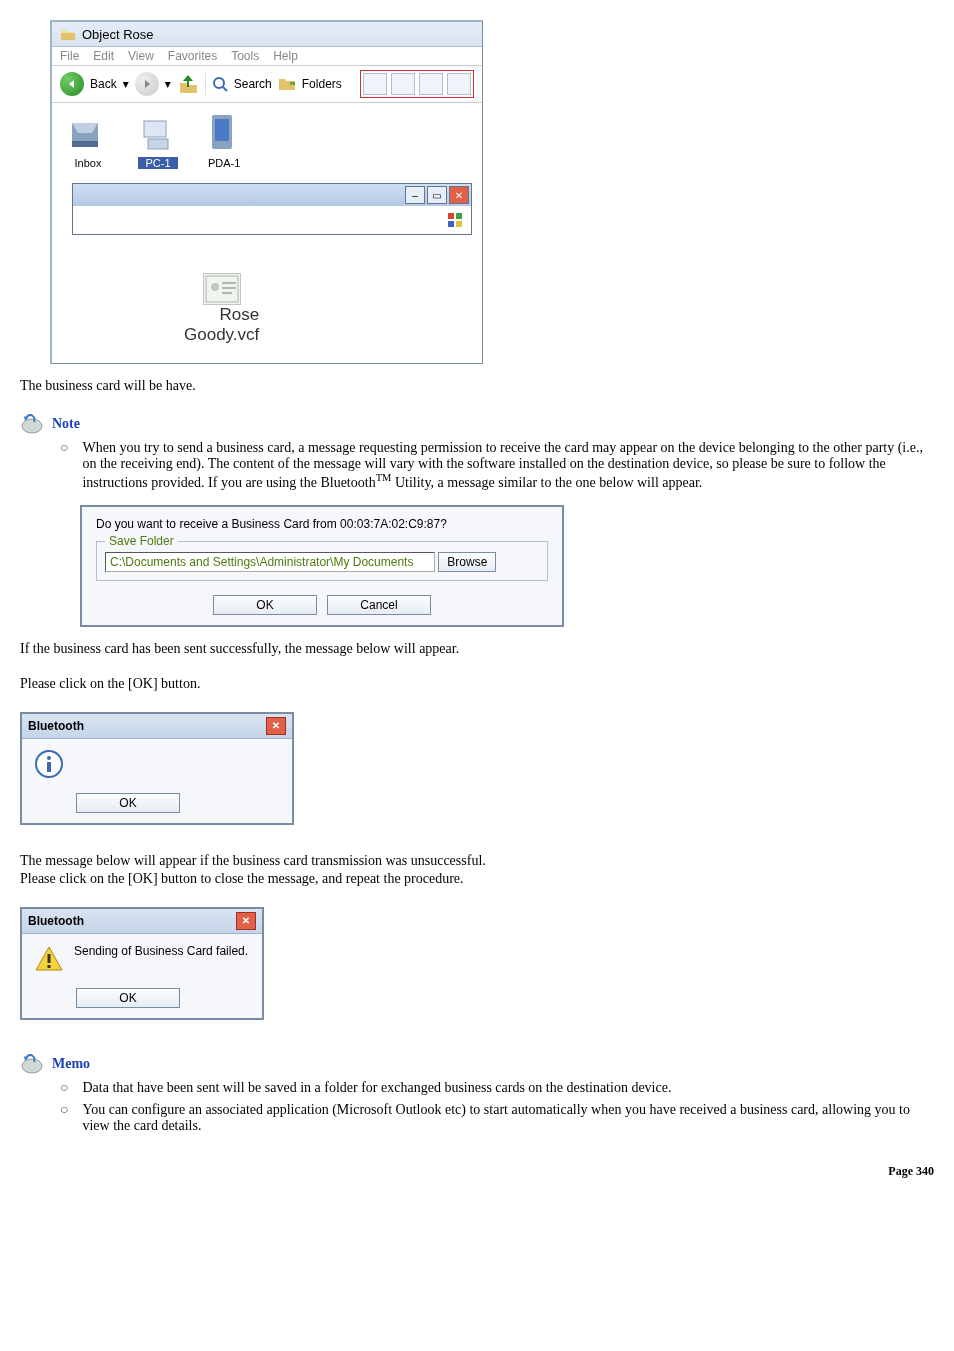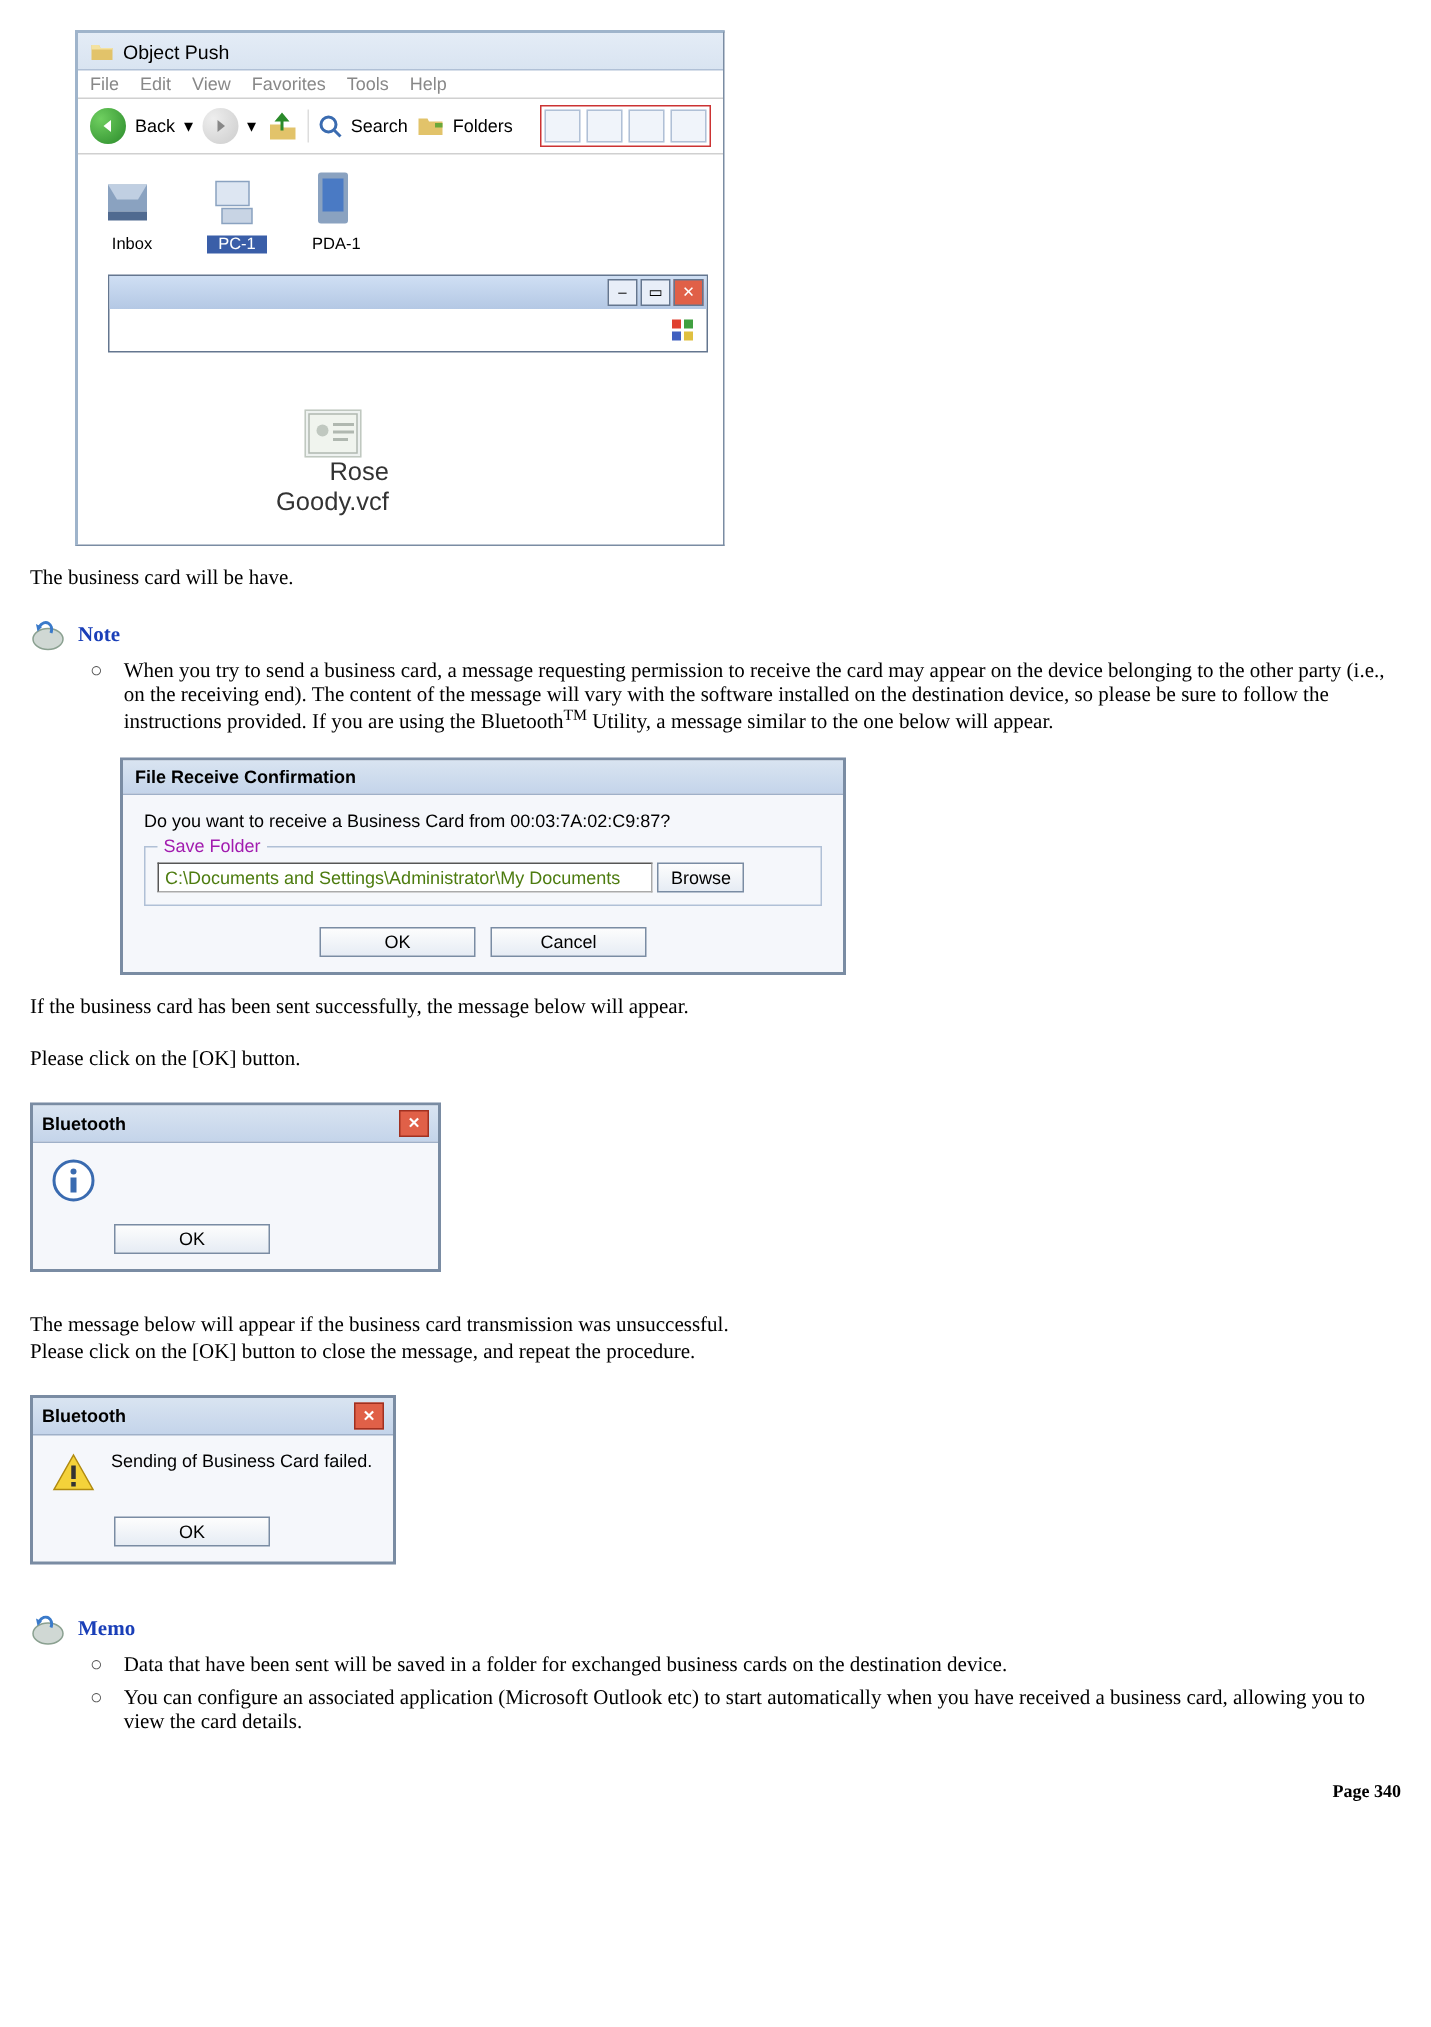--- a/index.html
+++ b/index.html
@@ -153,21 +153,21 @@
   .dialog .dlg-body { padding: 10px 14px; }
   .fieldset {
     border: 1px solid #b0c0d6;
     padding: 10px 8px 8px 8px;
     margin-top: 10px;
     position:relative;
   }
   .fieldset .legend {
     position:absolute; top:-8px; left:8px;
     background:#f5f7fb; padding:0 4px;
-    color:#a21caf;
+    color:#4d7c0f;
   }
   .path-input {
     border: 1px inset #aaa;
     padding: 2px 4px;
     background:#fff;
     display:inline-block;
     font-size:12px;
     color:#4d7c0f;
   }
   .btn {
@@ -227,21 +227,21 @@
 
 
 <div class="win-window" style="width:430px; margin-left:30px;">
   <div class="titlebar">
     <span class="app-icon">
       <svg viewBox="0 0 16 16" width="16" height="16">
           <path fill="#e2c36a" d="M1 4h5l1 2h8v8H1z"></path>
           <path fill="#f4e2a0" d="M1 4h5l1 2h8v1H1z"></path>
         </svg>
     </span>
-    <span>Object Push</span>
+    <span>Object Rose</span>
   </div>
   <div class="menubar">
     <span>File</span>
     <span>Edit</span>
     <span>View</span>
     <span>Favorites</span>
     <span>Tools</span>
     <span>Help</span>
   </div>
   <div class="toolbar">
@@ -365,21 +365,20 @@
     <span class="mark">○</span>
     <span class="txt">
       <span>When you try to send a business card, a message requesting permission to receive the card may appear on the device belonging to the other party (i.e., on the receiving end). The content of the message will vary with the software installed on the destination device, so please be sure to follow the instructions provided. If you are using the Bluetooth</span><span class="sup">TM</span><span> Utility, a message similar to the one below will appear.</span>
     </span>
   </div>
 </div>
 
 
 <div style="margin: 14px 0 14px 60px;">
   <div class="dialog" style="width:480px;">
-    <div class="dlg-title">File Receive Confirmation</div>
     <div class="dlg-body">
       <div>Do you want to receive a Business Card from 00:03:7A:02:C9:87?</div>
       <div class="fieldset">
         <span class="legend">Save Folder</span>
         <span class="path-input" style="width:320px;">C:\Documents and Settings\Administrator\My Documents</span>
         <span class="btn" style="padding:2px 8px;">Browse</span>
       </div>
       <div style="text-align:center; margin-top:14px;">
         <span class="btn" style="min-width:70px;">OK</span>
         &nbsp;

